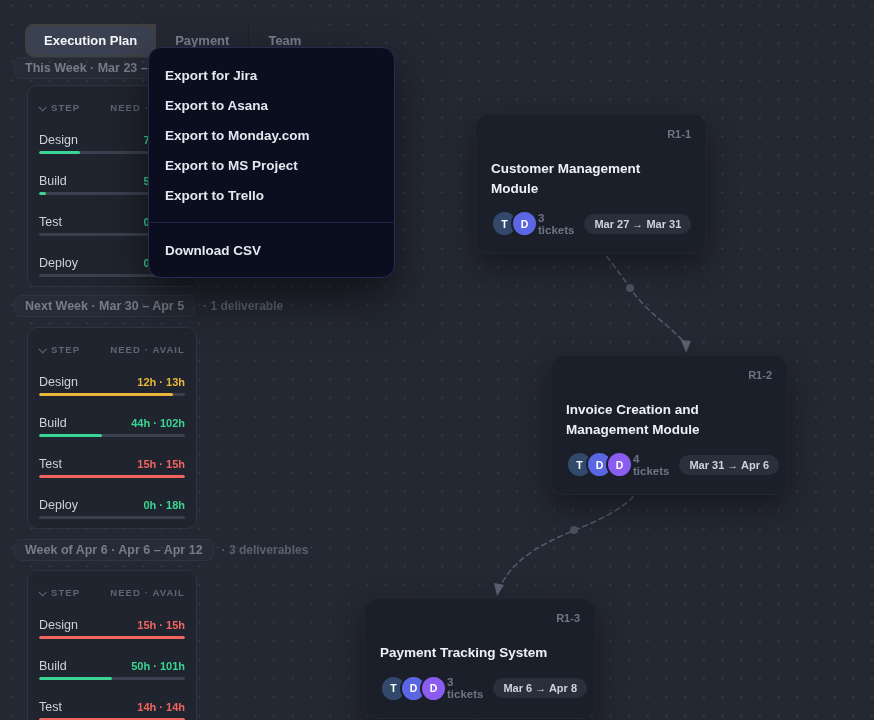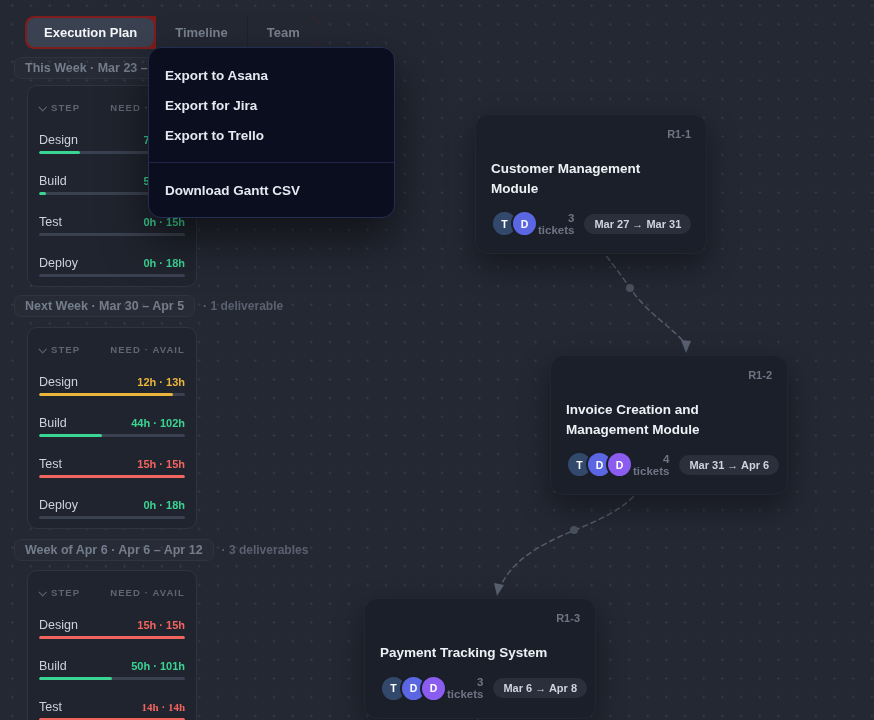--- a/index.html
+++ b/index.html
@@ -3,22 +3,22 @@
 <meta charset="utf-8">
 <style>
   html,body{margin:0;padding:0;background:#242833;}
   body{width:874px;height:720px;position:relative;overflow:hidden;
        font-family:"Liberation Sans",sans-serif;
        -webkit-font-smoothing:antialiased;}
   .dots{position:absolute;inset:0;
         background-image:radial-gradient(rgba(130,140,160,0.16) 1.1px, transparent 1.3px);
         background-size:18.7px 18.7px;background-position:3px 15px;z-index:0;}
   
-  .toolbar{position:absolute;left:25px;top:16px;height:33px;display:flex;align-items:stretch;
-           background:#7f1d1d;border-radius:9px;z-index:5;overflow:hidden;}
+  .toolbar{position:absolute;left:25px;top:24px;height:33px;display:flex;align-items:stretch;
+           background:#404040;border-radius:9px;z-index:5;overflow:hidden;}
   .tab{display:flex;align-items:center;padding:0 19px;font-size:13px;font-weight:700;
        color:#79818f;background:#232833;cursor:default;}
   .tab.active{background:#3a4150;color:#f3f5f8;border-radius:8px;margin:2px;padding:0 17px;}
   .tab.mid{border-left:1px solid #1d222c;}
   .export-btn{display:flex;align-items:center;gap:10px;padding:0 18px;margin:0;
               background:#4c4cd9;color:#fff;font-size:13px;font-weight:700;border-radius:8px;}
   .chev{width:7px;height:7px;border-right:2px solid currentColor;border-bottom:2px solid currentColor;
         transform:rotate(45deg) translateY(-2px);display:inline-block;}
   
   .menu{position:absolute;left:148px;top:47px;width:247px;box-sizing:border-box;
@@ -49,21 +49,21 @@
   .card{position:absolute;box-sizing:border-box;background:#1b1f29;border:1px solid rgba(255,255,255,0.035);
         border-radius:14px;padding:13px 15px 16px;z-index:2;box-shadow:0 12px 30px rgba(0,0,0,0.4);}
   .card-id{text-align:right;font-size:11px;color:#6d7584;font-weight:600;}
   .card-title{margin-top:19px;font-size:13.5px;font-weight:700;color:#edf0f5;line-height:1.45;}
   .card-meta{margin-top:12px;display:flex;align-items:center;}
   .avatars{display:flex;}
   .avatar{width:23px;height:23px;border-radius:50%;border:2px solid #1b1f29;box-sizing:content-box;
           display:flex;align-items:center;justify-content:center;color:#fff;
           font-size:10.5px;font-weight:700;}
   .avatar + .avatar{margin-left:-7px;}
-  .tickets{margin-left:auto;font-size:11.5px;color:#6d7584;font-weight:600;text-align:right;}
+  .tickets{margin-left:auto;font-size:11.5px;color:#6d7584;font-weight:600;}
   .badge{margin-left:10px;background:#2a2f3b;border-radius:999px;padding:4px 10px;
          font-size:11px;font-weight:700;color:#ccd3de;white-space:nowrap;}
   svg.wires{position:absolute;inset:0;z-index:1;pointer-events:none;}
 </style>
 </head>
 <body>
 
 <div class="dots"></div>
 
 <svg class="wires" width="874" height="720">
@@ -77,21 +77,21 @@
     <circle cx="574" cy="530" r="4"></circle>
   </g>
   <g fill="#596070">
     <polygon points="681,340 691,341 686,353"></polygon>
     <polygon points="494,583 504,585 497,596"></polygon>
   </g>
 </svg>
 
 <div class="toolbar">
   <div class="tab active">Execution Plan</div>
-  <div class="tab">Timeline</div>
+  <div class="tab">Payment</div>
   <div class="tab mid">Team</div>
 </div>
 
 <div class="week-header" style="top:57px;">
   <span class="week-chip">This Week · Mar 23 – Mar 29</span>
   <span class="week-extra"></span>
 </div>
 <div class="panel" style="top:85px;">
   <div class="panel-head">
     <span class="left">
@@ -214,21 +214,21 @@
         <span class="lbl">Build</span>
       <span class="val" style="color: rgb(58, 212, 147);">50h · 101h</span>
       </div>
     <div class="track">
         <div class="fill" style="background: rgb(58, 212, 147); width: 50%;"></div>
       </div>
   </div>
   <div class="srow">
     <div class="line">
         <span class="lbl">Test</span>
-      <span class="val" style="color: rgb(242, 101, 95); font-family: Liberation Serif, serif;">14h · 14h</span>
+      <span class="val" style="color: rgb(242, 101, 95);">14h · 14h</span>
       </div>
     <div class="track">
         <div class="fill" style="background: rgb(242, 101, 95); width: 100%;"></div>
       </div>
   </div>
   <div class="srow">
     <div class="line">
         <span class="lbl">Deploy</span>
       <span class="val" style="color: rgb(58, 212, 147);">0h · 18h</span>
       </div>
@@ -273,18 +273,20 @@
       <div class="avatar" style="background: rgb(51, 73, 107);">T</div>
       <div class="avatar" style="background: rgb(91, 102, 227);">D</div>
       <div class="avatar" style="background: rgb(138, 92, 240);">D</div>
     </div>
     <span class="tickets">3 tickets</span>
     <span class="badge">Mar 6 → Apr 8</span>
   </div>
 </div>
 
 <div class="menu">
+  <div class="menu-item">Export for Jira</div>
   <div class="menu-item">Export to Asana</div>
-  <div class="menu-item">Export for Jira</div>
+  <div class="menu-item">Export to Monday.com</div>
+  <div class="menu-item">Export to MS Project</div>
   <div class="menu-item">Export to Trello</div>
   <div class="menu-divider"></div>
-  <div class="menu-item">Download Gantt CSV</div>
+  <div class="menu-item">Download CSV</div>
 </div>
 
 </body></html>

